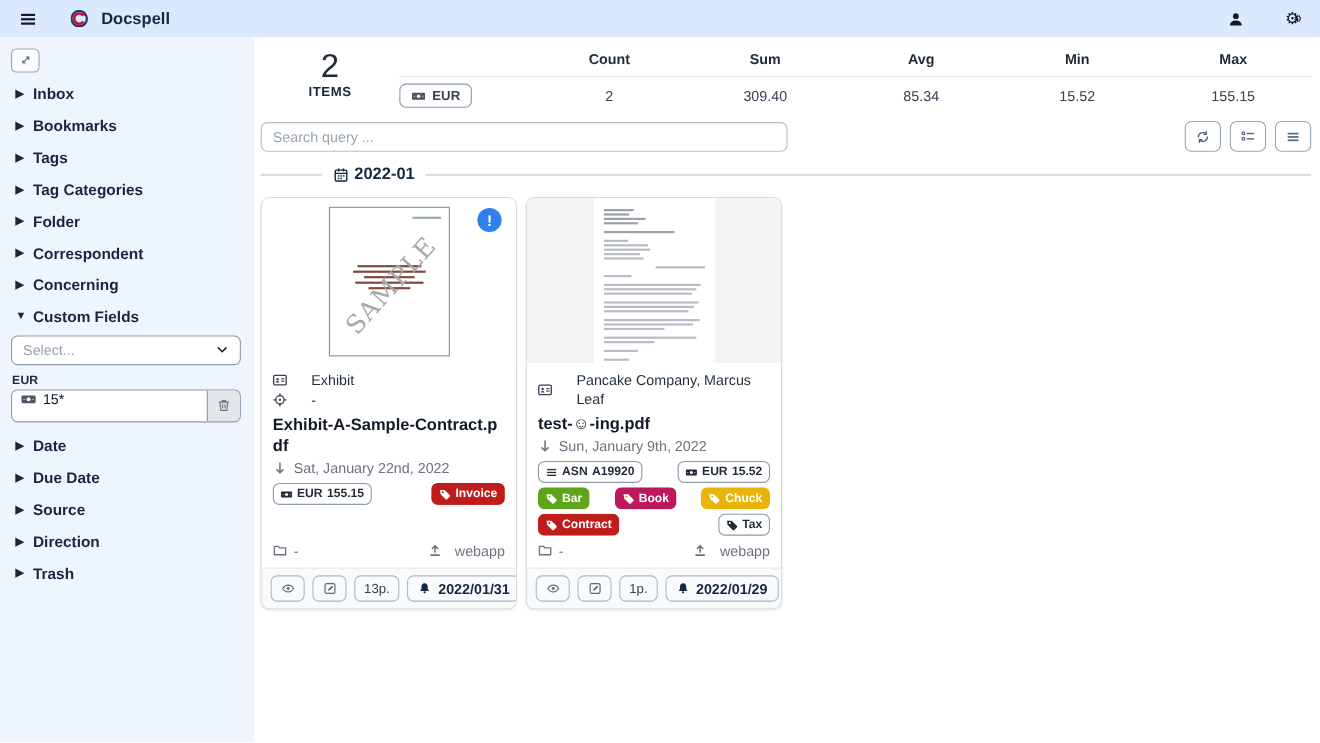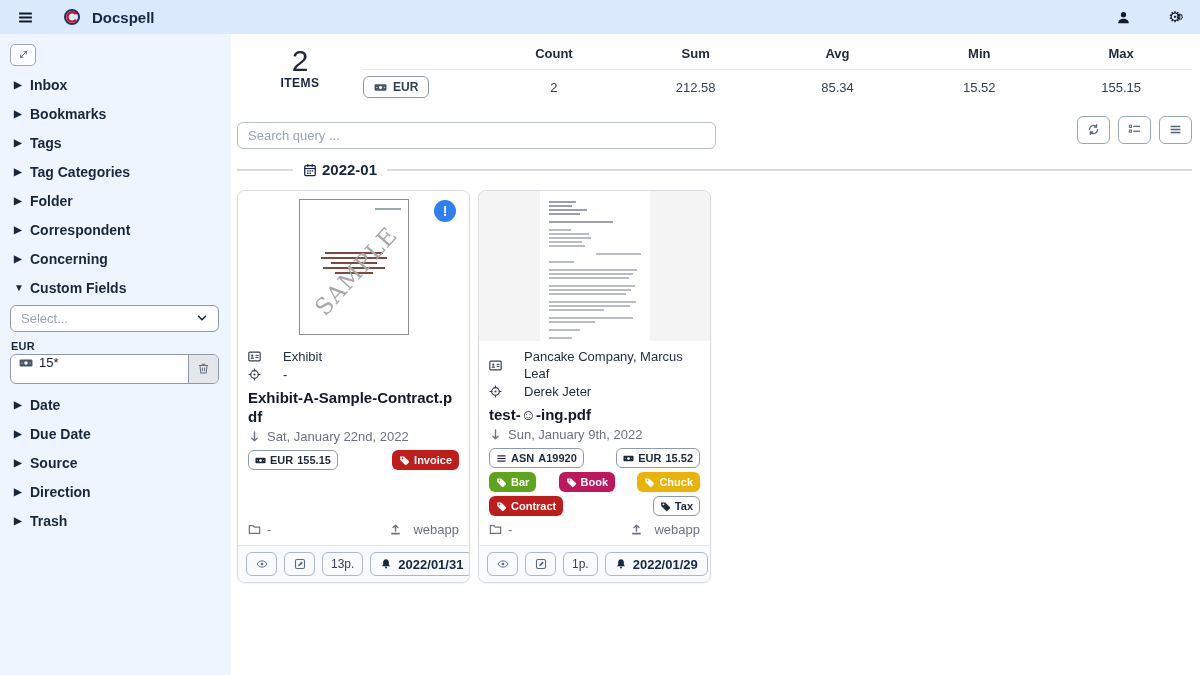--- a/index.html
+++ b/index.html
@@ -42,21 +42,21 @@
   .items-label { font-size:12px; font-weight:bold; letter-spacing:.5px; color:#18273e; }
   .stats-table { flex:1; display:grid; grid-template-columns:120px 1fr 1fr 1fr 1fr 1fr; font-size:13px; }
   .stats-table .th { font-weight:bold; color:#1f2937; text-align:center; padding:2px 0 8px; border-bottom:1px solid #e5e7eb; }
   .stats-table .th0 { border-bottom:1px solid #e5e7eb; }
   .stats-table .td { text-align:center; color:#374151; padding-top:10px; }
   .cur-pill { margin-top:6px; display:inline-flex; align-items:center; gap:6px; border:1px solid #8f9aa8; border-radius:6px; padding:3px 10px; font-size:12px; font-weight:bold; color:#374151; background:#fff; }
   .cur-pill svg { color:#4b5563; font-size:13px; }
 
   
   .search-row { display:flex; align-items:center; margin:2px 0 0 0; }
-  .search-input { width:479px; height:27px; border:1px solid #b6bec9; border-radius:6px; padding:0 10px; font-size:13px; color:#0c4a6e; outline:none; font-family:inherit;margin-top:12px; }
+  .search-input { width:479px; height:27px; border:1px solid #b6bec9; border-radius:6px; padding:0 10px; font-size:13px; color:#0c4a6e; outline:none; font-family:inherit; }
   .search-input::placeholder { color:#9aa6b4; }
   .search-spacer { flex:1; }
   .tool-btn { width:33px; height:28px; background:#fff; border:1px solid #9aa7b8; border-radius:6px; color:#55657a; font-size:13px; margin-left:8px; cursor:pointer; display:inline-flex; align-items:center; justify-content:center; }
 
   
   .month-divider { display:flex; align-items:center; margin:12px 0 12px 0; }
   .month-divider .line-l { width:56px; height:2px; background:#dcdcdc; }
   .month-divider .line-r { flex:1; height:2px; background:#dcdcdc; }
   .month-label { display:flex; align-items:center; gap:5px; margin:0 10px; font-weight:bold; font-size:15px; color:#152743; }
   .month-label svg { font-size:14px; }
@@ -321,21 +321,21 @@
         <div class="th">Max</div>
         <div>
           <span class="cur-pill">
             <svg class="icon">
                 <use href="#i-money"></use>
               </svg>
             <span>EUR</span>
           </span>
         </div>
         <div class="td">2</div>
-        <div class="td">212.58</div>
+        <div class="td">309.40</div>
         <div class="td">85.34</div>
         <div class="td">15.52</div>
         <div class="td">155.15</div>
       </div>
     </div>
 
     <div class="search-row">
       <input class="search-input" placeholder="Search query ..." style="">
       <div class="search-spacer"></div>
       <button class="tool-btn">
@@ -505,26 +505,20 @@
               </div>
           </div>
         </div>
         <div class="card-body">
           <div class="meta-row">
               <svg class="icon">
                 <use href="#i-idcard"></use>
               </svg>
               <span>Pancake Company, Marcus Leaf</span>
             </div>
-          <div class="meta-row">
-              <svg class="icon">
-                <use href="#i-crosshair"></use>
-              </svg>
-              <span>Derek Jeter</span>
-            </div>
           <div class="card-title">test-☺-ing.pdf</div>
           <div class="date-row">
               <svg class="icon">
                 <use href="#i-arrowdown"></use>
               </svg>
               <span>Sun, January 9th, 2022</span>
             </div>
           <div class="badges">
             <span class="badge outline">
                 <svg class="icon">

